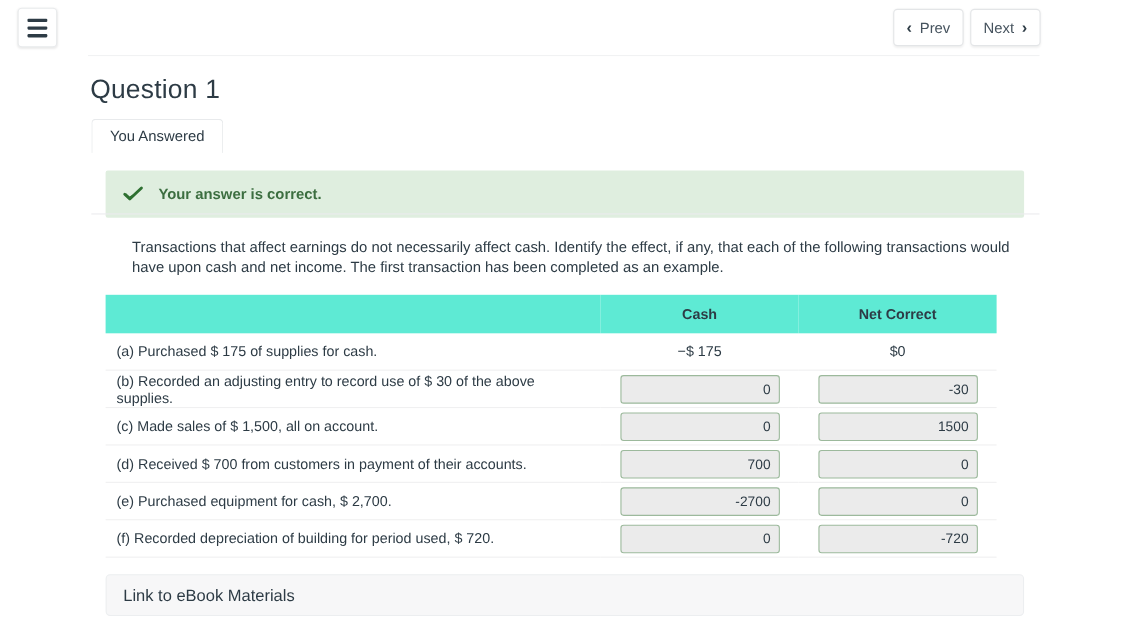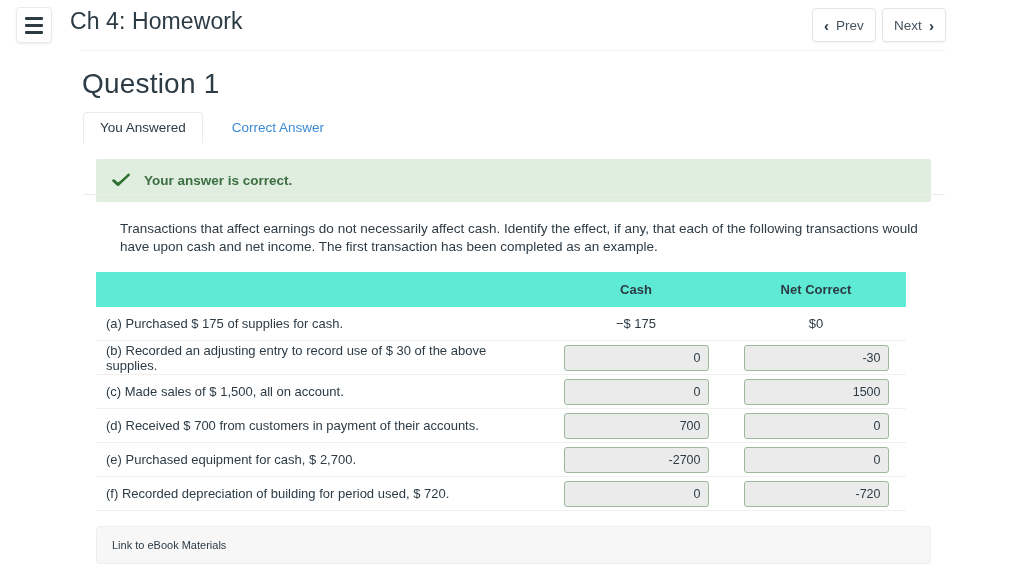--- a/index.html
+++ b/index.html
@@ -102,21 +102,21 @@
   
   .content {
     position: absolute;
     left: 0;
     top: 50px;
     width: 1024px;
   }
   .question-title {
     margin: 0;
     padding: 18px 0 0 82px;
-    font-size: 28px;
+    font-size: 24px;
     font-weight: normal;
     color: #2d3b45;
     letter-spacing: 0.2px;
   }
 
   
   .tabs {
     position: relative;
     margin: 13px 0 0 0;
     padding-left: 83px;
@@ -250,37 +250,36 @@
     margin: 15px 0 0 96px;
     width: 835px;
     height: 38px;
     background: #f7f7f8;
     border: 1px solid #eceef0;
     border-radius: 4px;
     display: flex;
     align-items: center;
     padding-left: 15px;
     box-sizing: border-box;
-    font-size: 11px;
+    font-size: 15px;
     color: #2d3b45;
     cursor: pointer;
   }
 </style>
 </head>
 <body>
 
 <div class="topbar">
 
   <div class="hamburger-btn">
     <span class="bar"></span>
     <span class="bar"></span>
     <span class="bar"></span>
   </div>
 
-  <div class="course-title">Ch 4: Homework</div>
 
   <div class="nav-buttons">
     <div class="nav-btn">
       <span class="chev">‹</span>
       <span>Prev</span>
     </div>
     <div class="nav-btn">
       <span>Next</span>
       <span class="chev">›</span>
     </div>
@@ -289,23 +288,20 @@
 
 <div class="header-rule"></div>
 
 <div class="content">
 
   <h1 class="question-title">Question 1</h1>
 
   <div class="tabs">
     <div class="tab active">
       <span>You Answered</span>
-    </div>
-    <div class="tab link">
-      <span>Correct Answer</span>
     </div>
   </div>
   <div class="tabs-underline"></div>
 
   <div class="alert">
     <svg class="check-icon" viewBox="0 0 20 20">
       <path d="M2.2 10.2 L6.6 14.4 L17.4 4.2 L15.6 6.6 L6.8 11.6 L3.6 8.6 Z" fill="#2e7031"></path>
       <path d="M2.4 9.6 L7.0 13.9 L17.6 3.9" stroke="#2e7031" stroke-width="2.6" fill="none" stroke-linecap="round" stroke-linejoin="round"></path>
     </svg>
     <span class="alert-text">Your answer is correct.</span>

